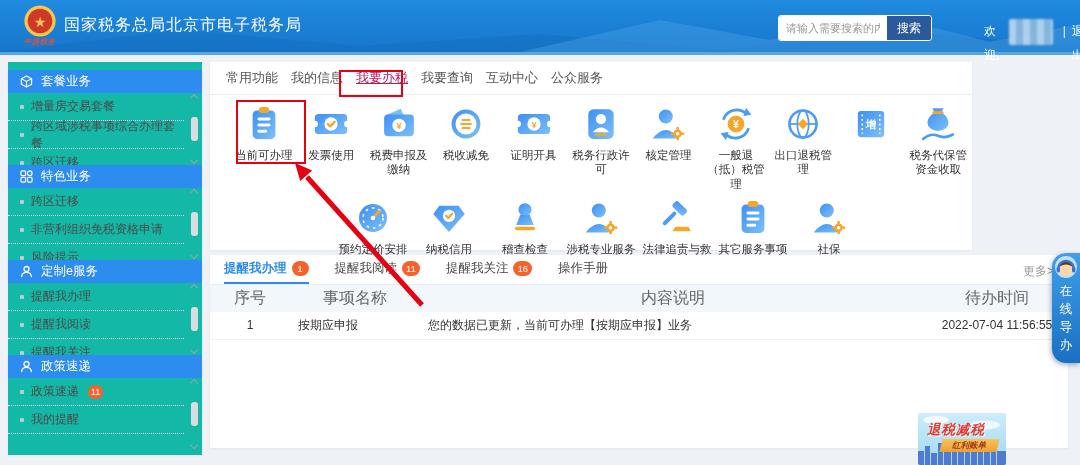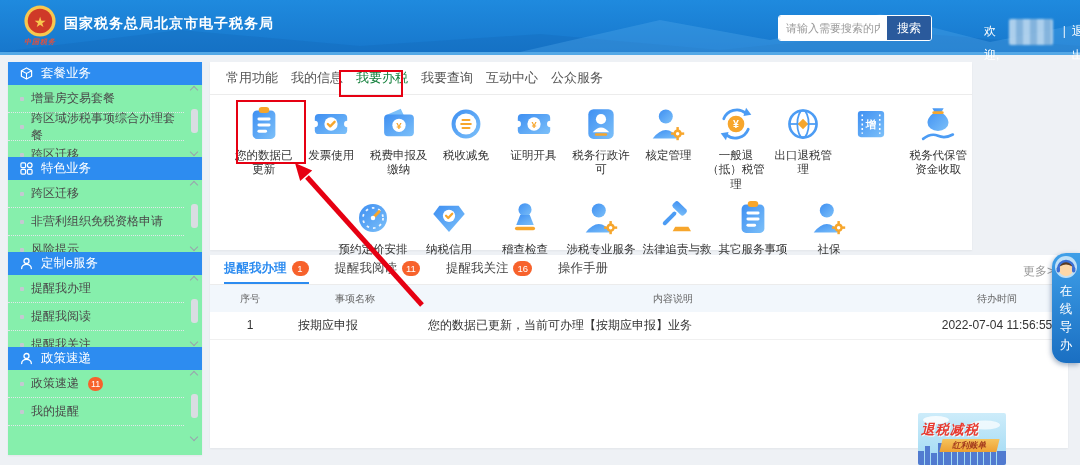--- a/index.html
+++ b/index.html
@@ -6,87 +6,87 @@
   body { margin:0; background:#dfe3e8; font-family:"Liberation Sans","DejaVu Sans",sans-serif; }
   .page { position:relative; width:1080px; height:465px; overflow:hidden; background:#eef1f5; }
 
   
   .hdr { position:absolute; left:0; top:0; width:1080px; height:55px;
          background:linear-gradient(180deg,#1f8ade,#1777cc); border-bottom:3px solid #54a8e6; }
   .mountains { position:absolute; bottom:0; left:0; width:100%; height:44px; pointer-events:none; }
   .emblem { position:absolute; left:20px; top:4px; width:40px; text-align:center; }
   .emblem svg { display:block; margin:0 auto; }
   .emblem-sub { font-size:7px; color:#e3503c; font-weight:bold; font-style:italic; letter-spacing:1px; margin-top:-1px; }
-  .hdr-title { position:absolute; left:64px; top:15px; font-size:14px; font-weight:bold; color:#fff; letter-spacing:1px; }
+  .hdr-title { position:absolute; left:64px; top:15px; font-size:16px; font-weight:normal; color:#fff; letter-spacing:1px; }
   .search-box { position:absolute; left:778px; top:15px; display:flex; border:1px solid #fff; border-radius:3px; overflow:hidden; height:26px; }
   .search-input { width:108px; border:none; outline:none; padding:0 7px; font-size:11px; color:#333; font-family:inherit; }
   .search-input::placeholder { color:#999; }
   .search-btn { width:44px; border:none; background:#2a5a9c; color:#fff; font-size:12px; cursor:pointer; font-family:inherit; }
   .user-area { position:absolute; left:984px; top:19px; display:flex; align-items:flex-start; color:#fff; font-size:12px; line-height:24px; }
   .blur-name { width:56px; height:26px; margin:0 4px; border-radius:2px; opacity:.9;
     background-image:repeating-linear-gradient(90deg,#bcd8ef 0 7px,#8fb9de 7px 14px),
                      repeating-linear-gradient(0deg,rgba(255,255,255,.55) 0 6px,rgba(120,160,200,.45) 6px 13px);
     filter:blur(1.2px); }
   .u-sep { margin:0 6px; opacity:.9; }
   .logout { color:#fff; text-decoration:none; cursor:pointer; }
 
   
-  .sidebar { position:absolute; left:8px; top:62px; width:194px; height:393px; background:#86efac; padding-top:0; overflow:hidden; box-shadow:0 1px 2px rgba(0,0,0,.05); }
+  .sidebar { position:absolute; left:8px; top:62px; width:194px; height:393px; background:#14b8a6; padding-top:8px; overflow:hidden; box-shadow:0 1px 2px rgba(0,0,0,.05); }
   .sb-group { height:95px; }
   .sb-head { height:23px; background:#2d8cf0; color:#fff; display:flex; align-items:center; padding-left:12px; font-size:12.5px; gap:8px; position:relative; z-index:2; cursor:pointer; }
   .sb-head .sicon svg { display:block; }
   .sb-list { position:relative; height:72px; overflow:hidden; }
   .sb-item { height:28px; display:flex; align-items:center; padding-left:12px; border-bottom:1px dotted #e2e6ea; font-size:12px; color:#4a4a4a; gap:7px; margin-right:18px; cursor:pointer; }
   .dot { width:4px; height:4px; background:#c3c9d1; border-radius:1px; flex:none; }
   .badge { background:#f7622c; color:#fff; font-size:9px; min-width:15px; height:14px; line-height:14px; border-radius:7px; text-align:center; padding:0 3px; margin-left:2px; }
   .sb-scroll { position:absolute; right:2px; top:2px; bottom:2px; width:12px; display:flex; flex-direction:column; align-items:center; justify-content:space-between; cursor:pointer; }
   .chev { width:6px; height:6px; border-left:1.5px solid #9aa2ad; border-top:1.5px solid #9aa2ad; flex:none; }
   .chev.up { transform:rotate(45deg); }
   .chev.down { transform:rotate(225deg); }
   .thumb { width:7px; height:24px; background:#d9dde2; border-radius:3px; }
 
   
   .main-panel { position:absolute; left:210px; top:62px; width:762px; height:188px; background:#fff; box-shadow:0 1px 2px rgba(0,0,0,.05); }
   .main-tabs { display:flex; align-items:center; height:33px; border-bottom:1px solid #ececec; padding-left:15px; gap:11px; }
   .m-tab { font-size:13px; color:#555; cursor:pointer; padding:0 1px; }
-  .m-tab.active { color:#15803d; }
+  .m-tab.active { color:#be185d;text-decoration:underline; }
   .svc-grid { display:flex; padding-left:20px; }
   #svc-row1 { margin-top:8px; }
   #svc-row2 { margin-top:6px;justify-content:center; }
   .svc { width:76px; display:flex; flex-direction:column; align-items:center; text-align:center; cursor:pointer; }
   .svc-icon svg { display:block; }
   .svc-label { font-size:11.5px; color:#333; line-height:1.25; margin-top:3px; }
 
   
   .bottom-panel { position:absolute; left:210px; top:255px; width:858px; height:193px; background:#fff; box-shadow:0 1px 2px rgba(0,0,0,.05); }
   .r-tabs { display:flex; align-items:stretch; height:30px; border-bottom:1px solid #ececec; padding-left:14px; gap:26px; }
   .r-tab { font-size:12.5px; color:#444; display:flex; align-items:center; gap:5px; cursor:pointer; border-bottom:2px solid transparent; }
   .r-tab.active { color:#2d8cf0; font-weight:bold; border-bottom-color:#2d8cf0; }
   .r-badge { background:#f7622c; color:#fff; font-size:9.5px; min-width:17px; height:15px; line-height:15px; border-radius:8px; text-align:center; padding:0 4px; font-weight:normal; }
   .more-link { position:absolute; right:14px; top:8px; font-size:12px; color:#999; text-decoration:none; cursor:pointer; }
   .r-table { width:100%; border-collapse:collapse; }
-  .r-table th { height:27px; background:#f2f7fc; font-weight:normal; color:#666; font-size:10px; }
+  .r-table th { height:27px; background:#f2f7fc; font-weight:normal; color:#666; font-size:16px; }
   .r-table td { height:27px; font-size:12px; color:#333; border-bottom:1px solid #f0f0f0; text-align:center; }
   .r-table .c0 { width:80px; }
   .r-table .c1 { width:130px; }
   .r-table .c3 { width:142px; }
   .r-table td.c1, .r-table td.c2 { text-align:left; padding-left:8px; }
 
   
   .online-guide { position:absolute; right:0; top:253px; width:28px; height:110px;
     background:linear-gradient(180deg,#3f9fe8,#1a6fc2); border-radius:14px 0 0 14px;
     box-shadow:-1px 2px 5px rgba(0,40,90,.35); display:flex; flex-direction:column; align-items:center;
     padding-top:3px; cursor:pointer; z-index:5; }
   .og-avatar { width:22px; height:22px; border-radius:50%; overflow:hidden; background:#bfe0f7; flex:none; }
   .og-label { color:#fff; font-size:12.5px; line-height:18px; margin-top:4px; text-align:center; }
 
   .promo { position:absolute; left:918px; top:413px; width:88px; height:52px; overflow:hidden;
     background:linear-gradient(180deg,#cdecfa,#9ed9f3); cursor:pointer; z-index:4; border-radius:2px; }
   .promo-sky { position:absolute; left:0; top:0; }
-  .promo-title { position:absolute; left:3px; top:8px; font-size:13.5px; font-weight:bold; font-style:italic;
+  .promo-title { position:absolute; left:9px; top:8px; font-size:13.5px; font-weight:bold; font-style:italic;
     color:#e8392f; text-shadow:1px 1px 0 rgba(255,255,255,.85); letter-spacing:1px; z-index:2; }
   .promo-ribbon { position:absolute; left:23px; top:26px; width:57px; height:13px; line-height:13px;
     background:linear-gradient(180deg,#f6c35c,#eda033); transform:skewX(-14deg); text-align:center;
     font-size:8.5px; color:#a33a1e; font-weight:bold; z-index:2; }
 
   
   .anno-box { position:absolute; border:2px solid #e60012; z-index:6; pointer-events:none; }
   #anno-tab-box { left:339px; top:70px; width:64px; height:27px; }
   #anno-svc-box { left:236px; top:100px; width:70px; height:64px; }
   .anno-arrow { position:absolute; left:0; top:0; width:1080px; height:465px; z-index:6; pointer-events:none; }
@@ -266,21 +266,21 @@
         <div class="svc">
           <span class="svc-icon">
             <svg viewBox="0 0 48 48" width="42" height="42">
               <rect x="11" y="8.5" width="26" height="32.5" rx="5" fill="url(#gb)"></rect>
               <rect x="18" y="4.5" width="12" height="7" rx="3.5" fill="#f7a62c"></rect>
               <rect x="16.5" y="16.5" width="15" height="3.4" rx="1.7" fill="#fff"></rect>
               <rect x="16.5" y="23.5" width="15" height="3.4" rx="1.7" fill="#fff"></rect>
               <rect x="16.5" y="30.5" width="11" height="3.4" rx="1.7" fill="#fff"></rect>
             </svg>
           </span>
-          <span class="svc-label">您的数据已更新</span>
+          <span class="svc-label">当前可办理</span>
         </div>
         <div class="svc">
           <span class="svc-icon">
             <svg viewBox="0 0 48 48" width="42" height="42">
               <rect x="5.5" y="12.5" width="37" height="23" rx="4.5" fill="url(#gb)"></rect>
               <circle cx="5.5" cy="24" r="3.6" fill="#fff"></circle>
               <circle cx="42.5" cy="24" r="3.6" fill="#fff"></circle>
               <circle cx="24" cy="24" r="7.6" fill="#fff"></circle>
               <path d="M20.4 24 l2.7 2.7 5 -5.2" stroke="#f7a62c" stroke-width="2.7" fill="none" stroke-linecap="round" stroke-linejoin="round"></path>
             </svg>

